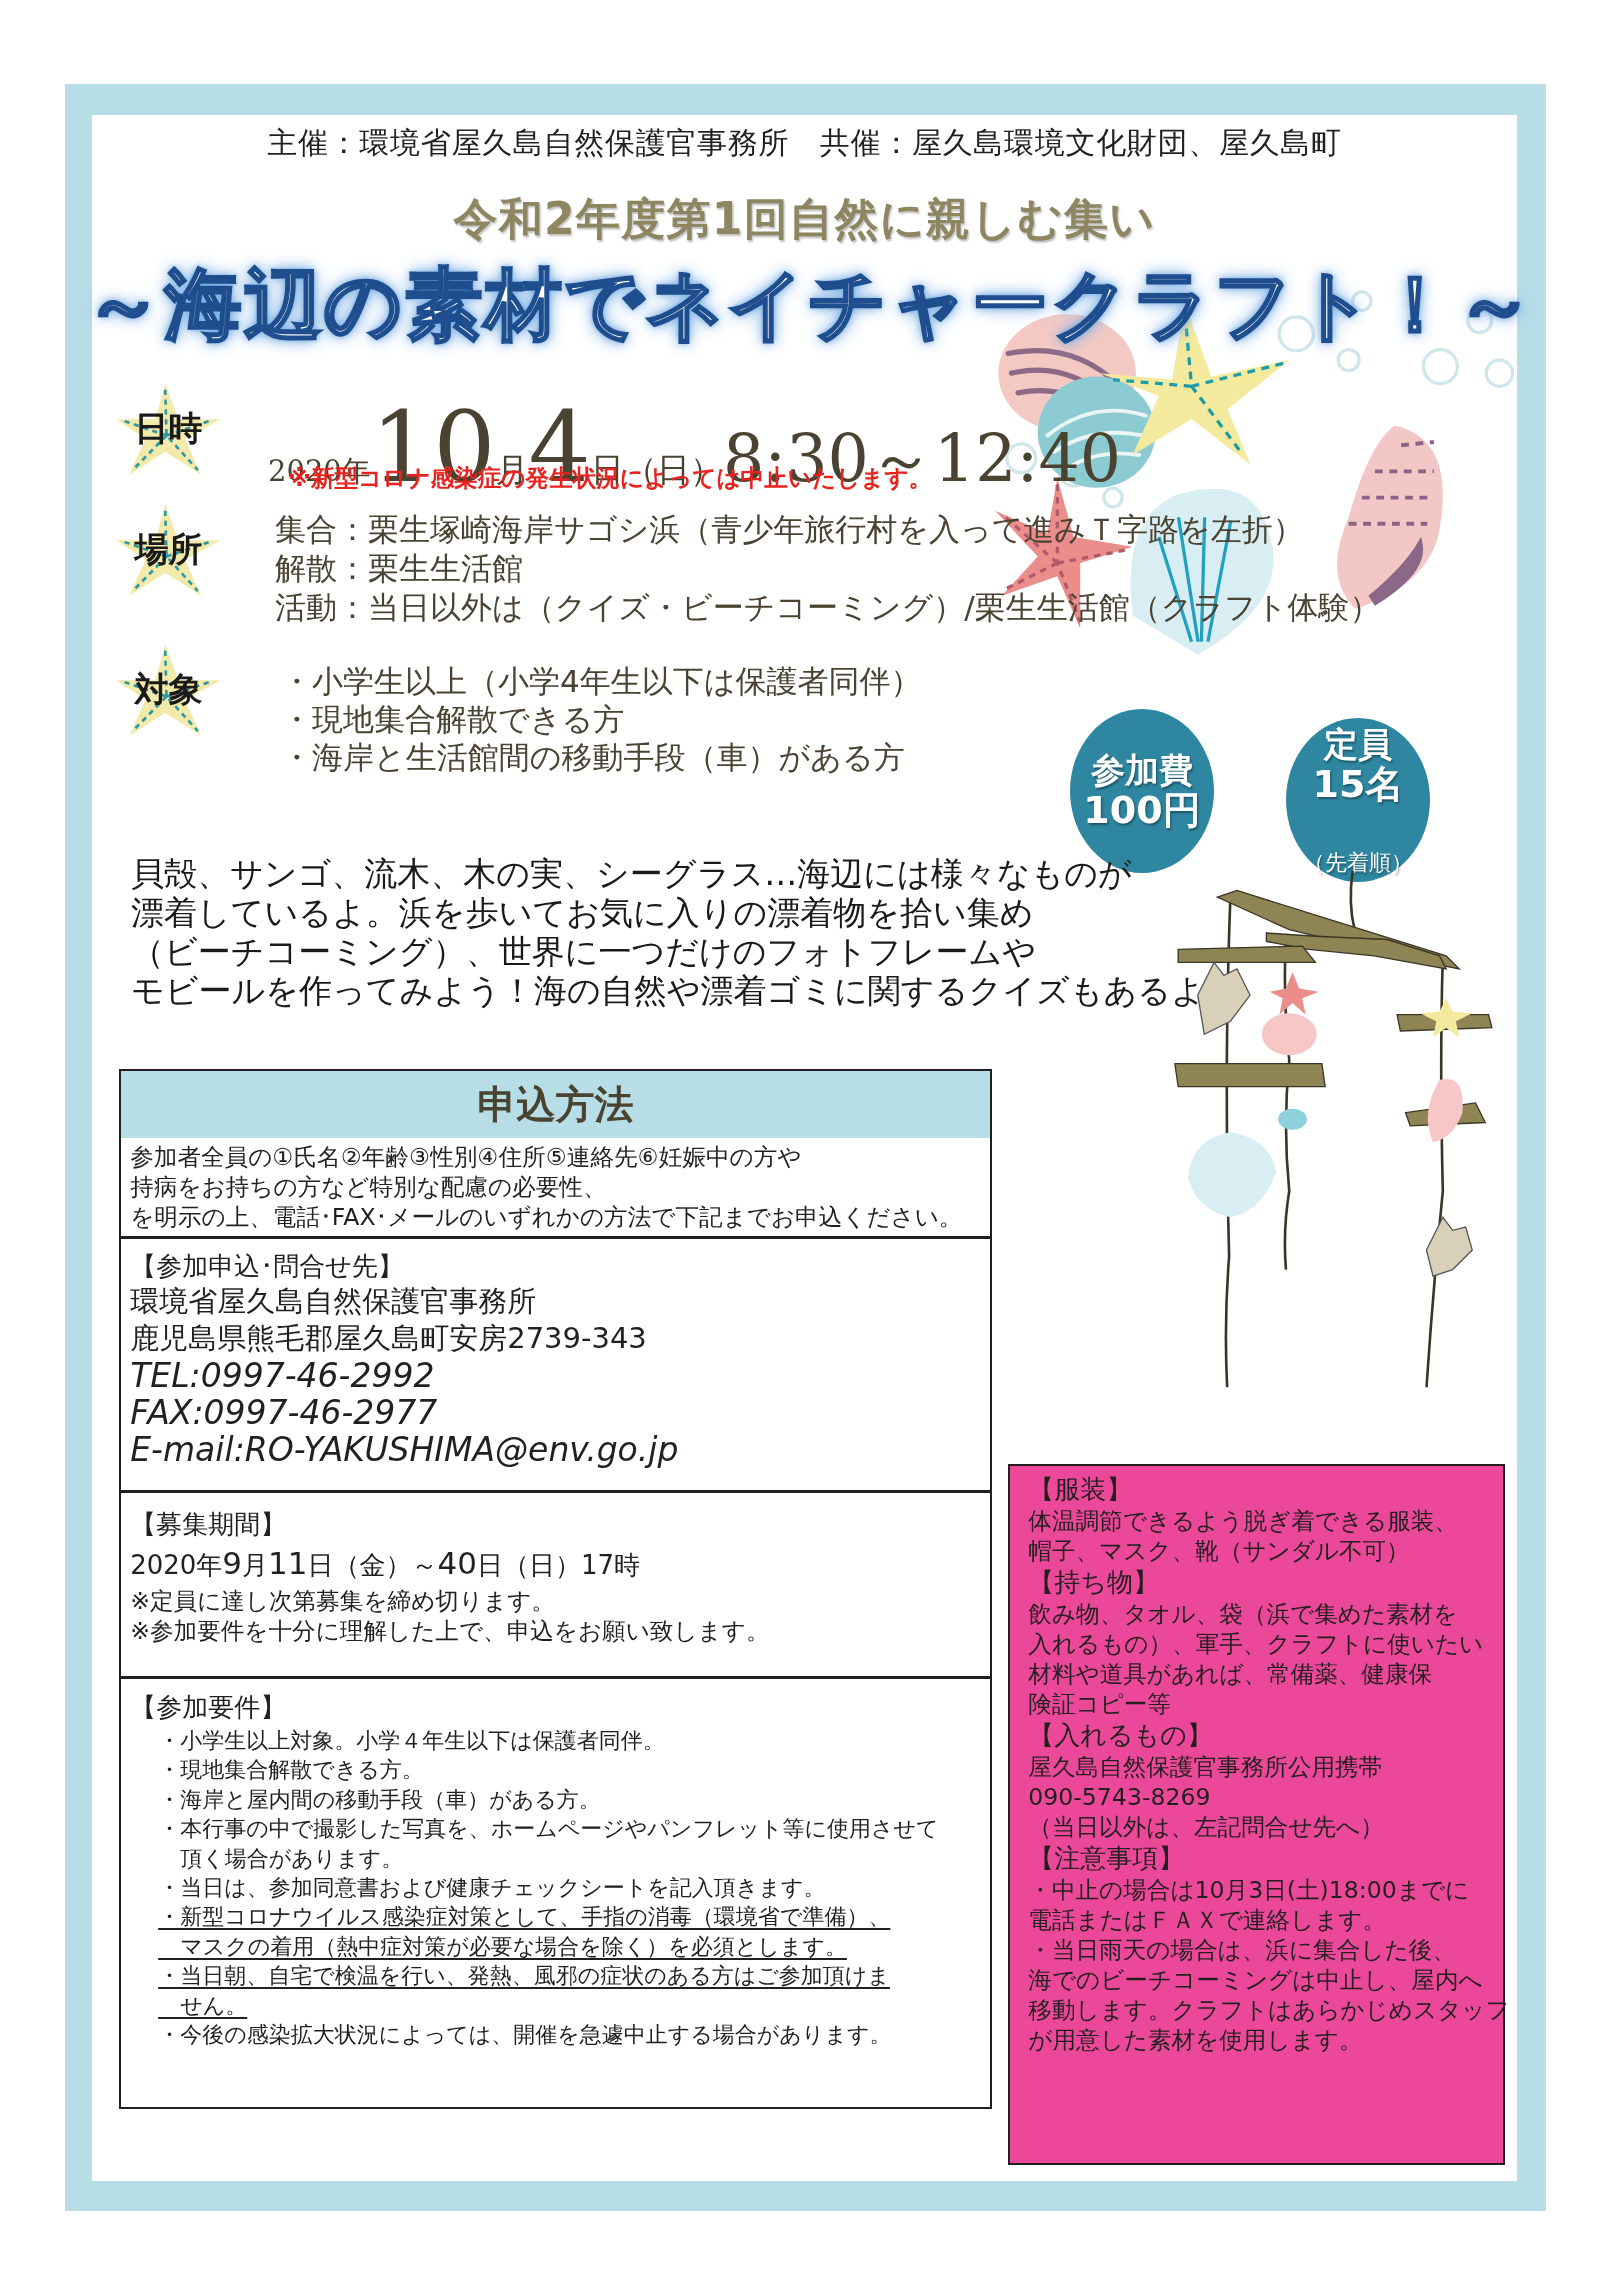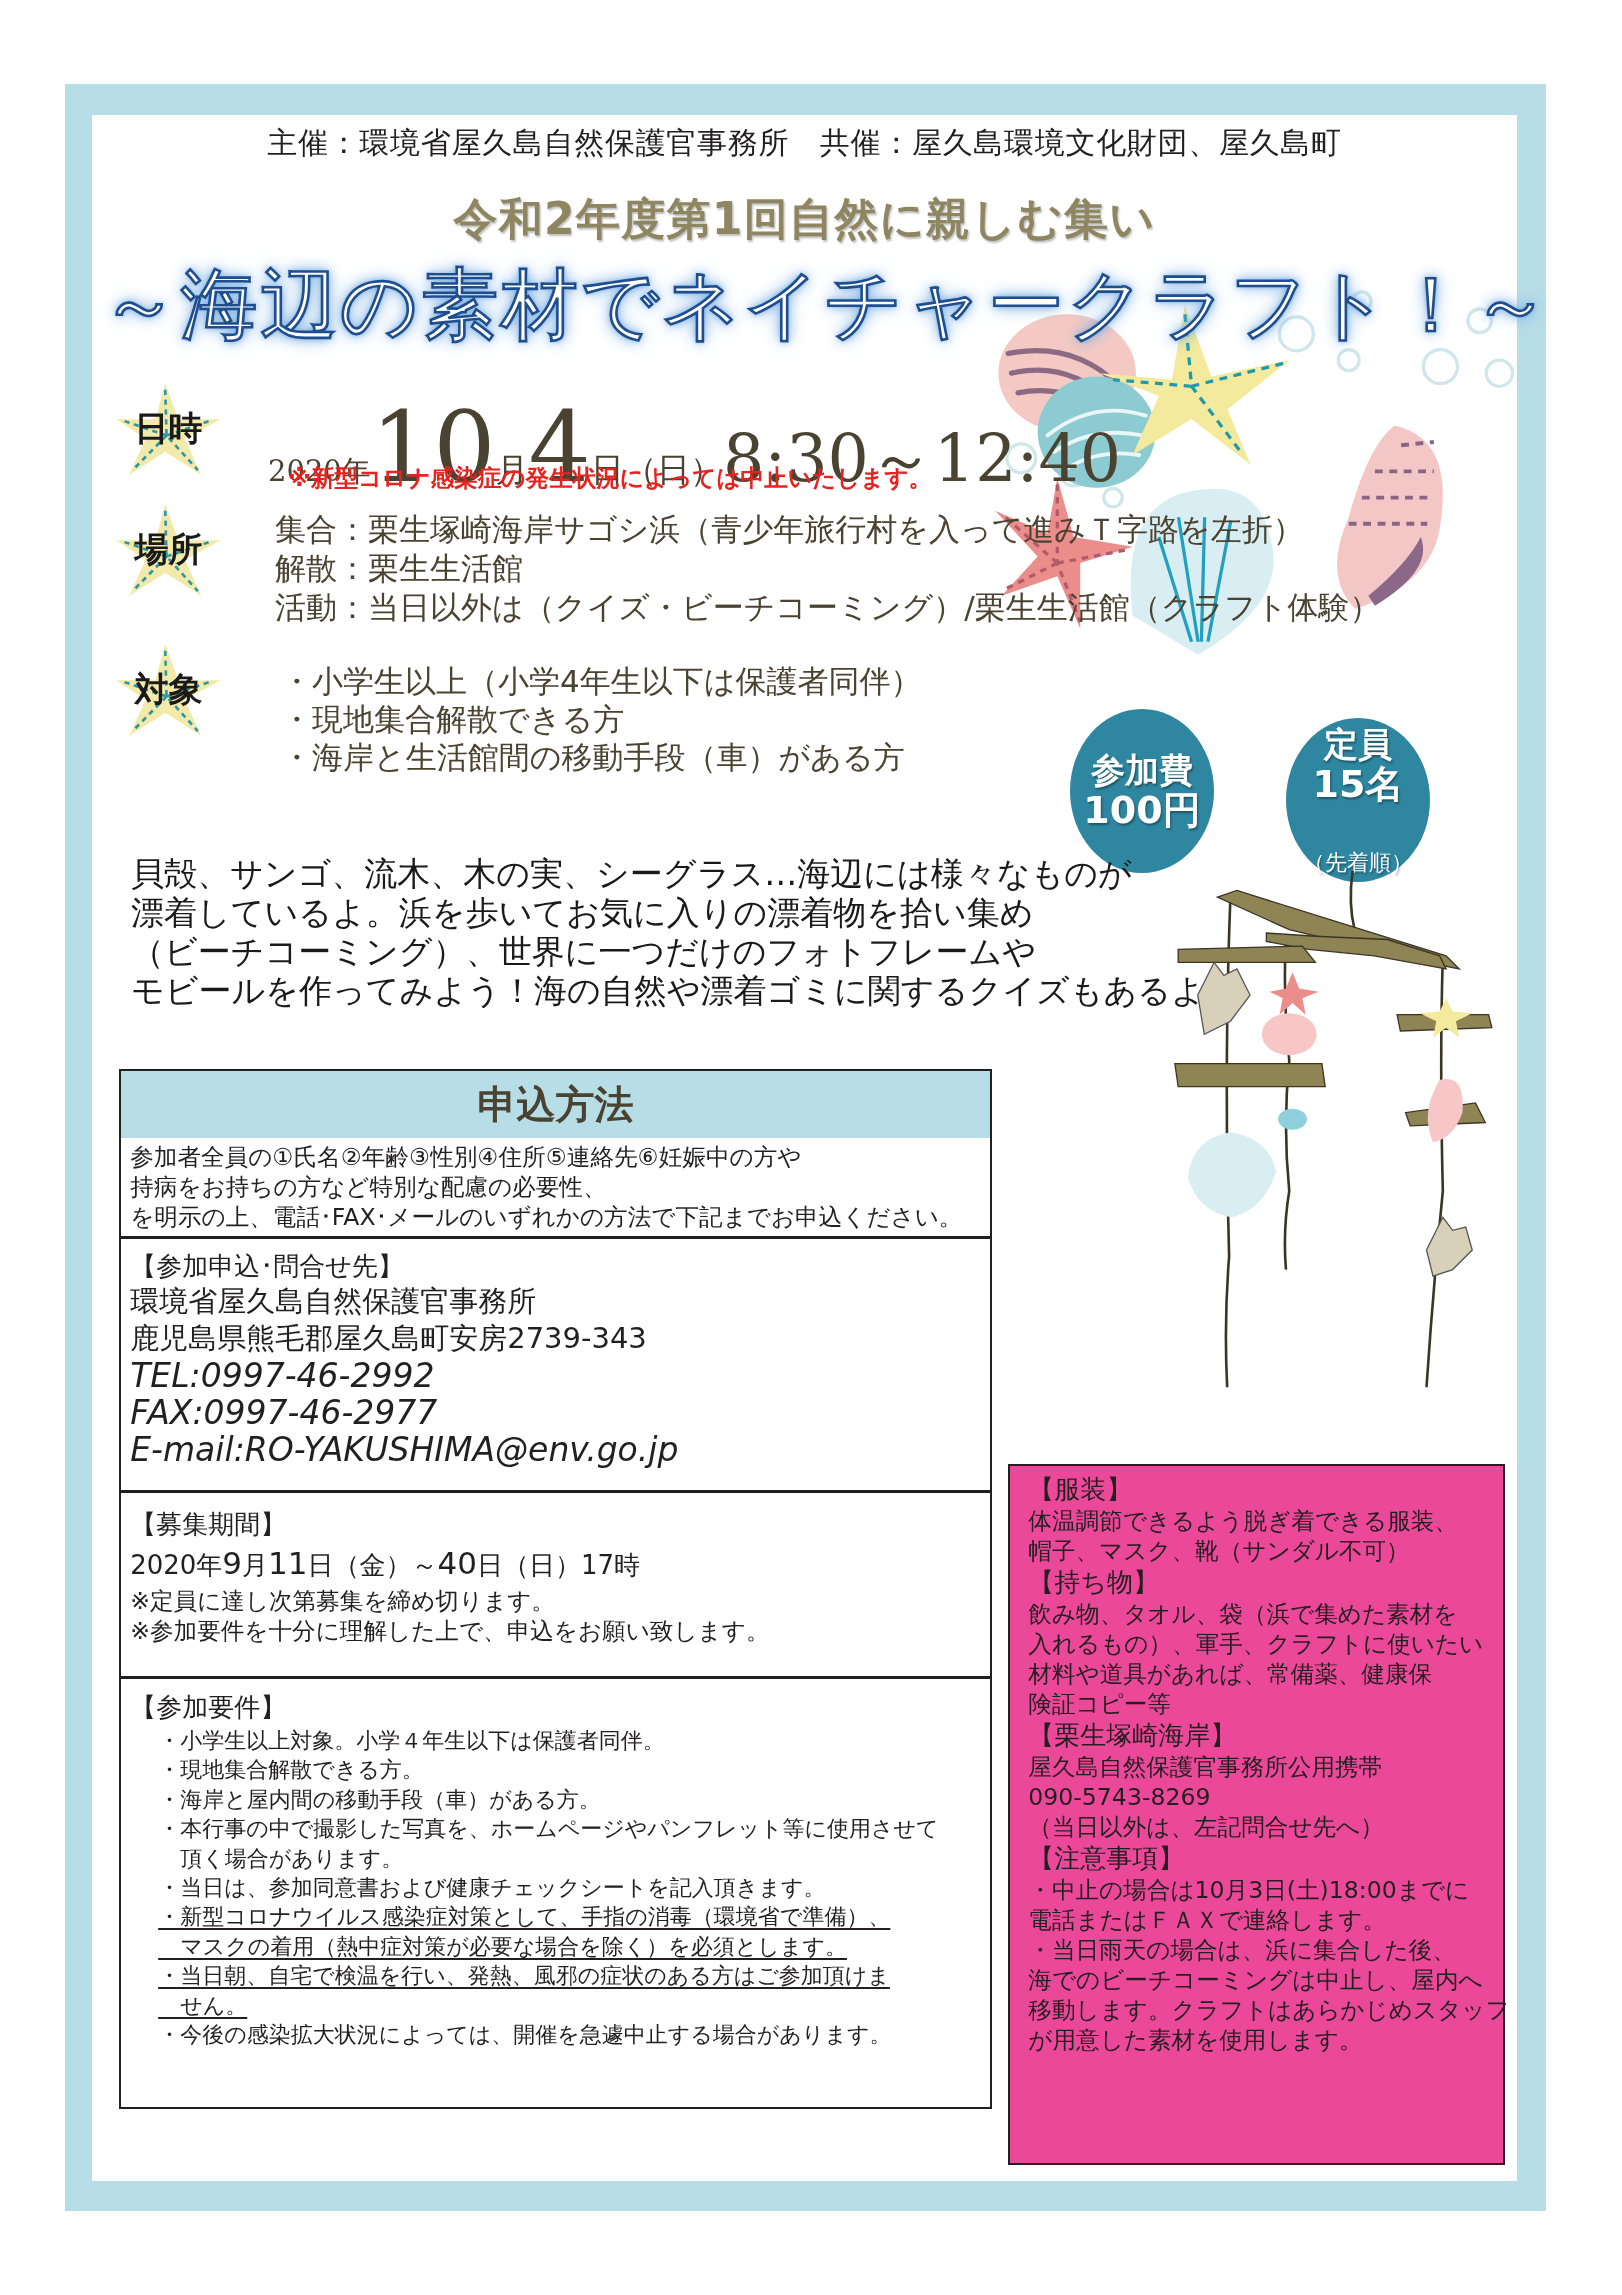--- a/index.html
+++ b/index.html
@@ -4,23 +4,23 @@
 <style>
   html, body { margin: 0; padding: 0; background: #ffffff; }
   body { width: 1622px; height: 2295px; position: relative; overflow: hidden;
          font-family: "DejaVu Sans", "Liberation Sans", sans-serif; color: #231f20; }
   .frame { position: absolute; left: 65px; top: 84px; width: 1481px; height: 2127px; background: #b7dde7; }
   .inner { position: absolute; left: 92px; top: 115px; width: 1425px; height: 2066px; background: #ffffff; }
   .abs { position: absolute; }
 
   .organizers { left: 92px; top: 123px; width: 1425px; text-align: center; font-size: 30px; color: #231f20; letter-spacing: 0.7px; white-space: nowrap; }
   .subtitle { left: 92px; top: 190px; width: 1425px; text-align: center; font-size: 44px; font-weight: bold; color: #8e8561; letter-spacing: 1.3px; text-shadow: 1.3px 2px 2px rgba(0,0,0,0.25); }
-  .main-title { left: 85px; top: 254px; width: 1440px; text-align: right; font-size: 77px; font-weight: normal; color: #ffffff; letter-spacing: 2.6px; white-space: nowrap;
+  .main-title { left: 85px; top: 254px; width: 1440px; text-align: right; font-size: 77px; font-weight: bold; color: #ffffff; letter-spacing: 2.6px; white-space: nowrap;
     -webkit-text-stroke: 2.6px #1f4e8f;
-    text-shadow: 0 0 11.8px #6fa8e0, 0 0 19.6px #8dbbe8, 0 0 5.2px #5b95d6; margin-left: 16px; }
+    text-shadow: 0 0 11.8px #6fa8e0, 0 0 19.6px #8dbbe8, 0 0 5.2px #5b95d6; }
 
   .star-label { width: 111px; height: 98px; }
   .star-label svg { position: absolute; left: 0; top: 0; }
   .star-label span { position: absolute; left: 0; top: 0; width: 111px; height: 98px; display: flex; align-items: center; justify-content: center;
     font-size: 34px; font-weight: bold; color: #1a1a1a; }
 
   .date-line { left: 268px; top: 398px; font-family: "DejaVu Serif", "Liberation Serif", serif; color: #4a4331; white-space: nowrap; }
   .date-line .sm { font-size: 29px; }
   .date-line .big { font-size: 98px; line-height: 1; }
   .date-line .mid { font-size: 65px; line-height: 1; }
@@ -244,21 +244,21 @@
 <div class="abs side-box">
   <div class="content">
     <div class="h">【服装】</div>
     <div>体温調節できるよう脱ぎ着できる服装、</div>
     <div>帽子、マスク、靴（サンダル不可）</div>
     <div class="h">【持ち物】</div>
     <div>飲み物、タオル、袋（浜で集めた素材を</div>
     <div>入れるもの）、軍手、クラフトに使いたい</div>
     <div>材料や道具があれば、常備薬、健康保</div>
     <div>険証コピー等</div>
-    <div class="h">【栗生塚崎海岸】</div>
+    <div class="h">【入れるもの】</div>
     <div>屋久島自然保護官事務所公用携帯</div>
     <div>090-5743-8269</div>
     <div>（当日以外は、左記問合せ先へ）</div>
     <div class="h">【注意事項】</div>
     <div>・中止の場合は10月3日(土)18:00までに</div>
     <div>電話またはＦＡＸで連絡します。</div>
     <div>・当日雨天の場合は、浜に集合した後、</div>
     <div>海でのビーチコーミングは中止し、屋内へ</div>
     <div>移動します。クラフトはあらかじめスタッフ</div>
     <div>が用意した素材を使用します。</div>

